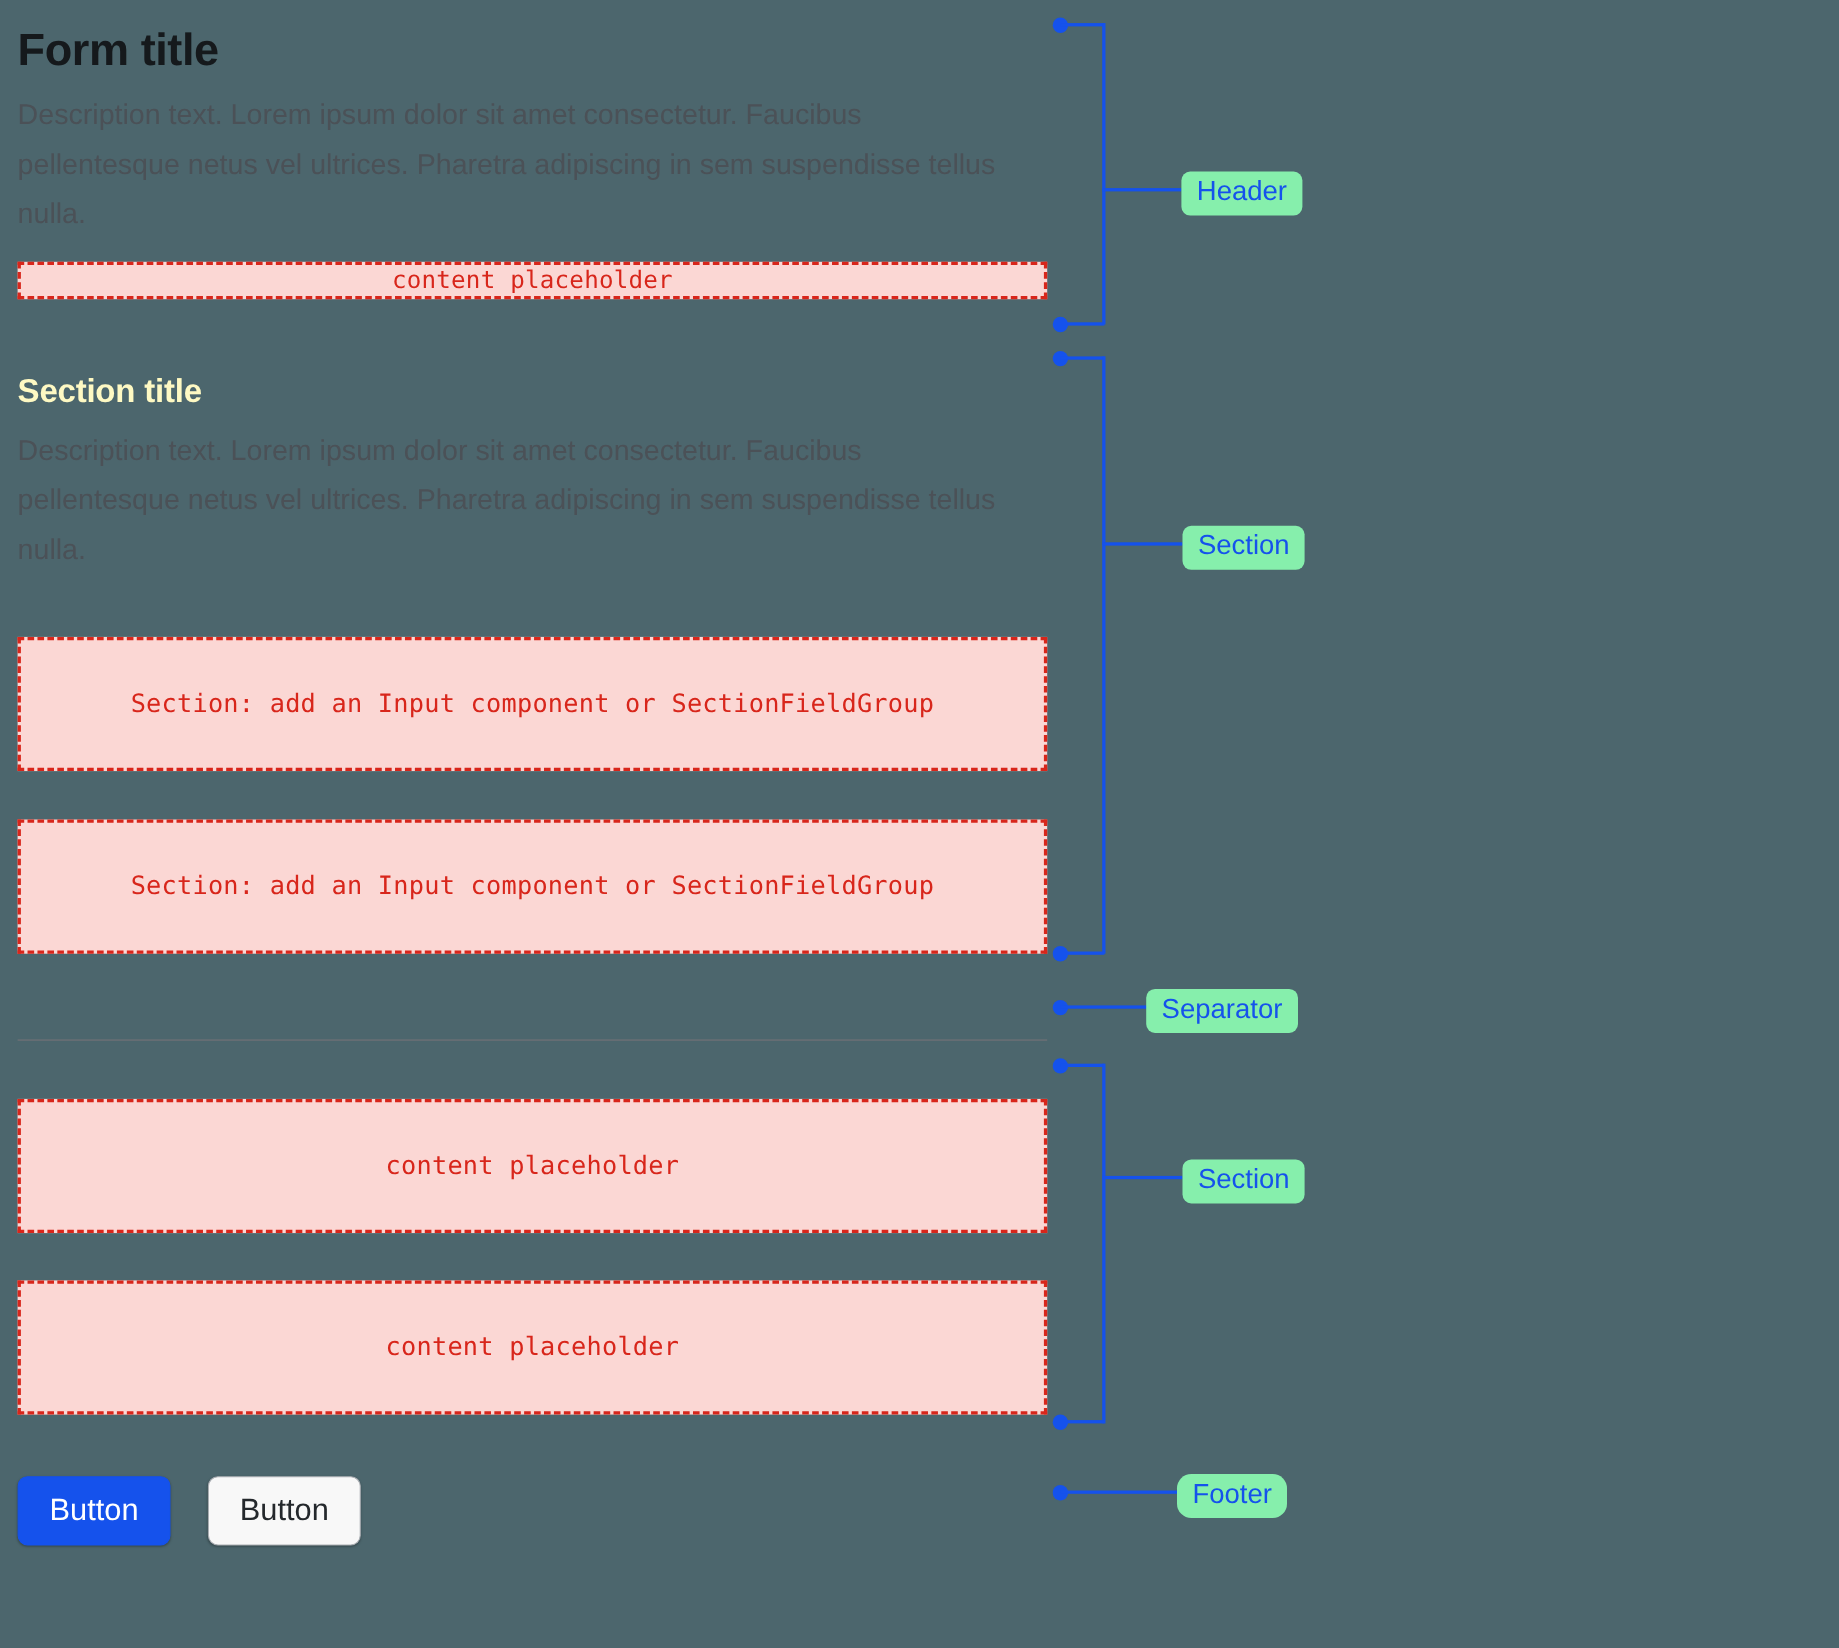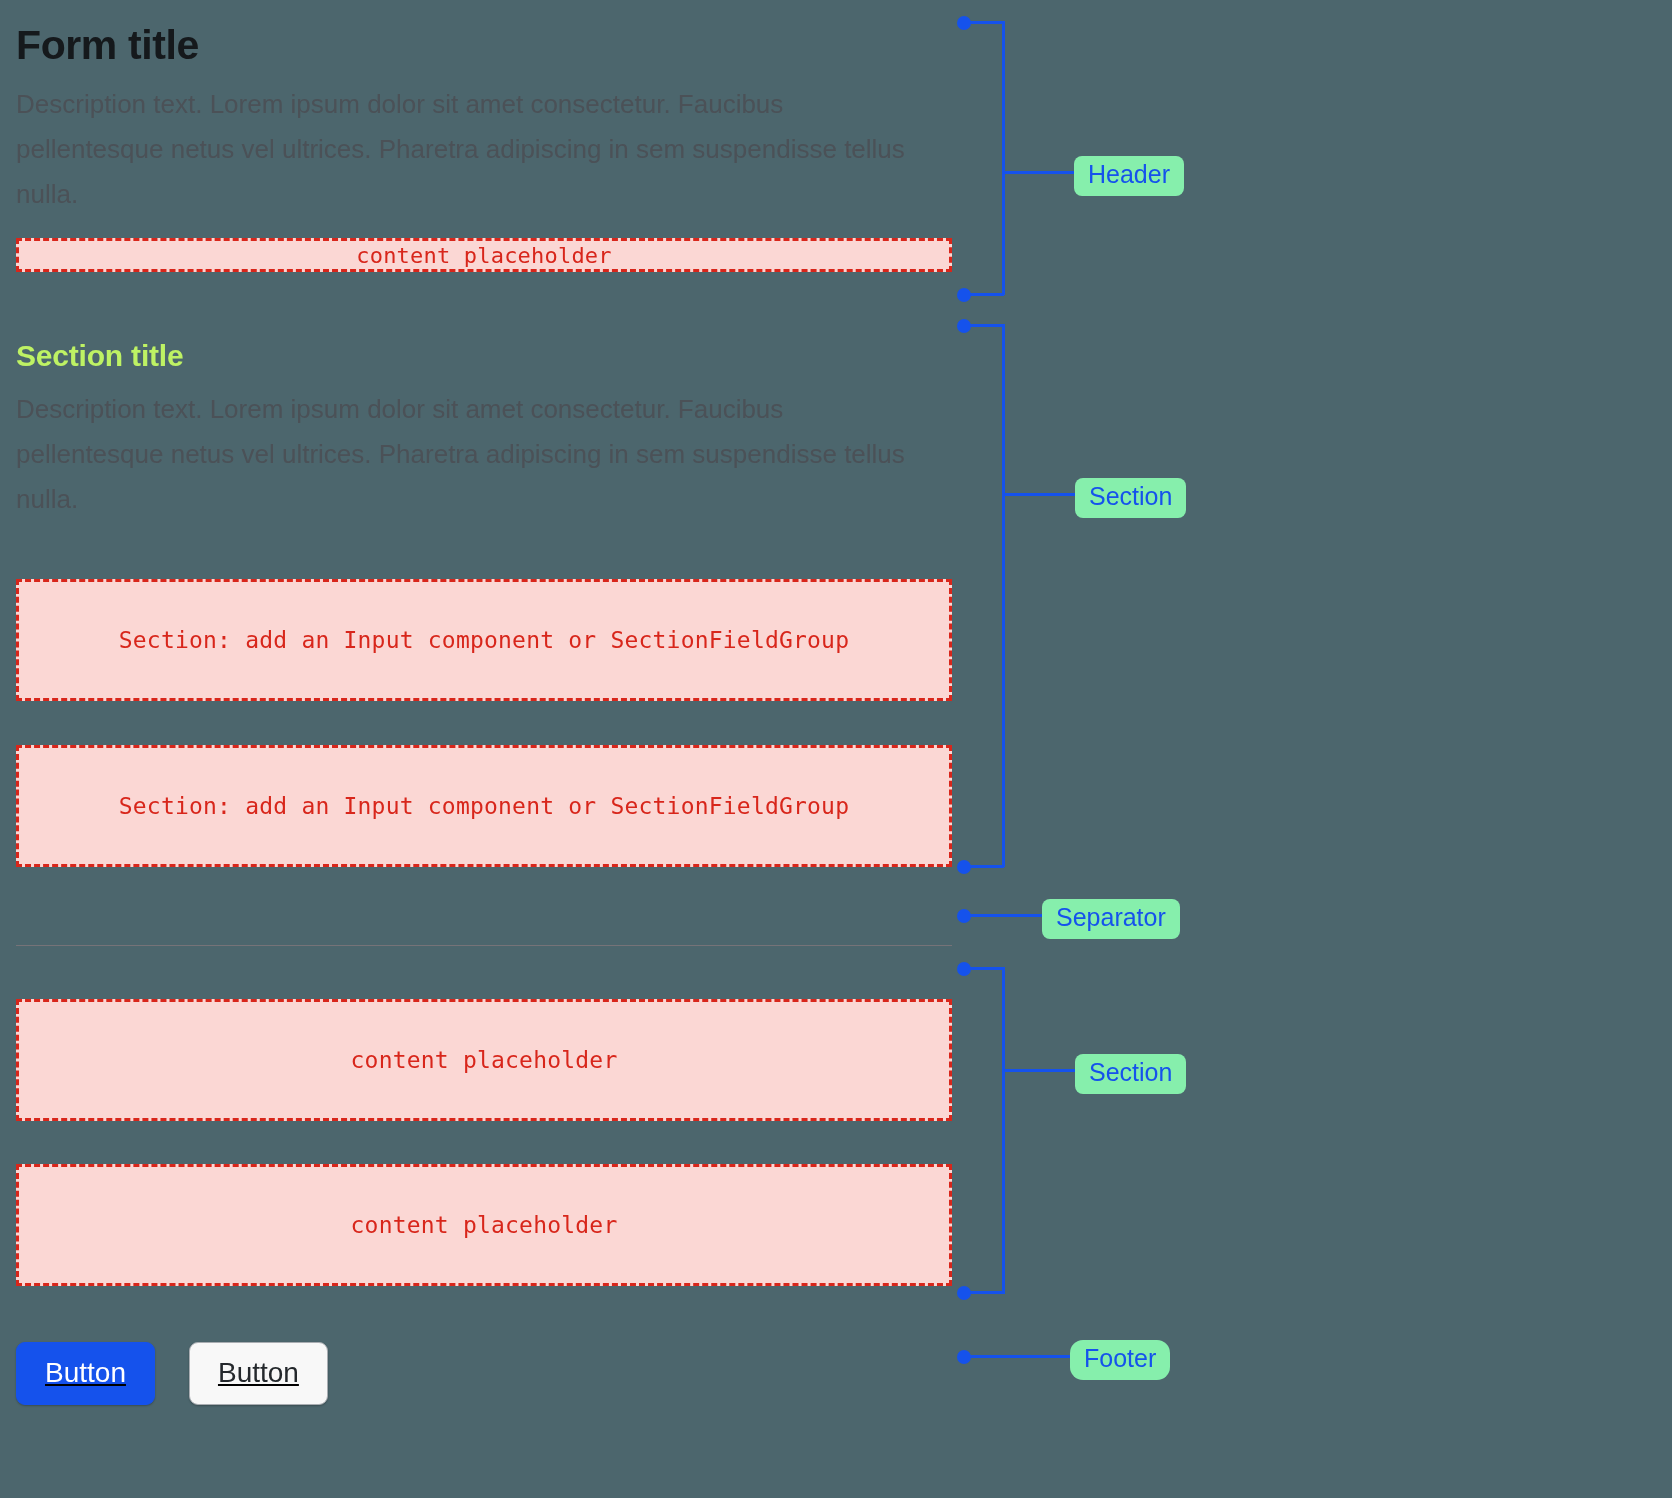--- a/index.html
+++ b/index.html
@@ -35,21 +35,21 @@
     font-weight: 700;
     color: #15191c;
     letter-spacing: -0.4px;
     margin: 22px 0 0 0;
     line-height: 1.15;
   }
 
   .section-title {
     font-size: 30px;
     font-weight: 700;
-    color: #bef264;
+    color: #fef9c3;
     letter-spacing: -0.2px;
     margin: 0;
     line-height: 1.2;
   }
 
   .desc {
     font-size: 26px;
     color: #4b5157;
     line-height: 1.72;
     margin: 13px 0 0 0;
@@ -88,21 +88,20 @@
     opacity: .85;
     border: 0;
     margin: 0;
   }
 
   
   .footer-row {
     display: flex;
     align-items: flex-end;
     gap: 34px;
-    text-decoration: underline;
   }
   .btn {
     box-sizing: border-box;
     font-family: "Liberation Sans", sans-serif;
     font-size: 28px;
     border-radius: 9px;
     padding: 14px 28px;
     cursor: pointer;
     line-height: 1.15;
   }

